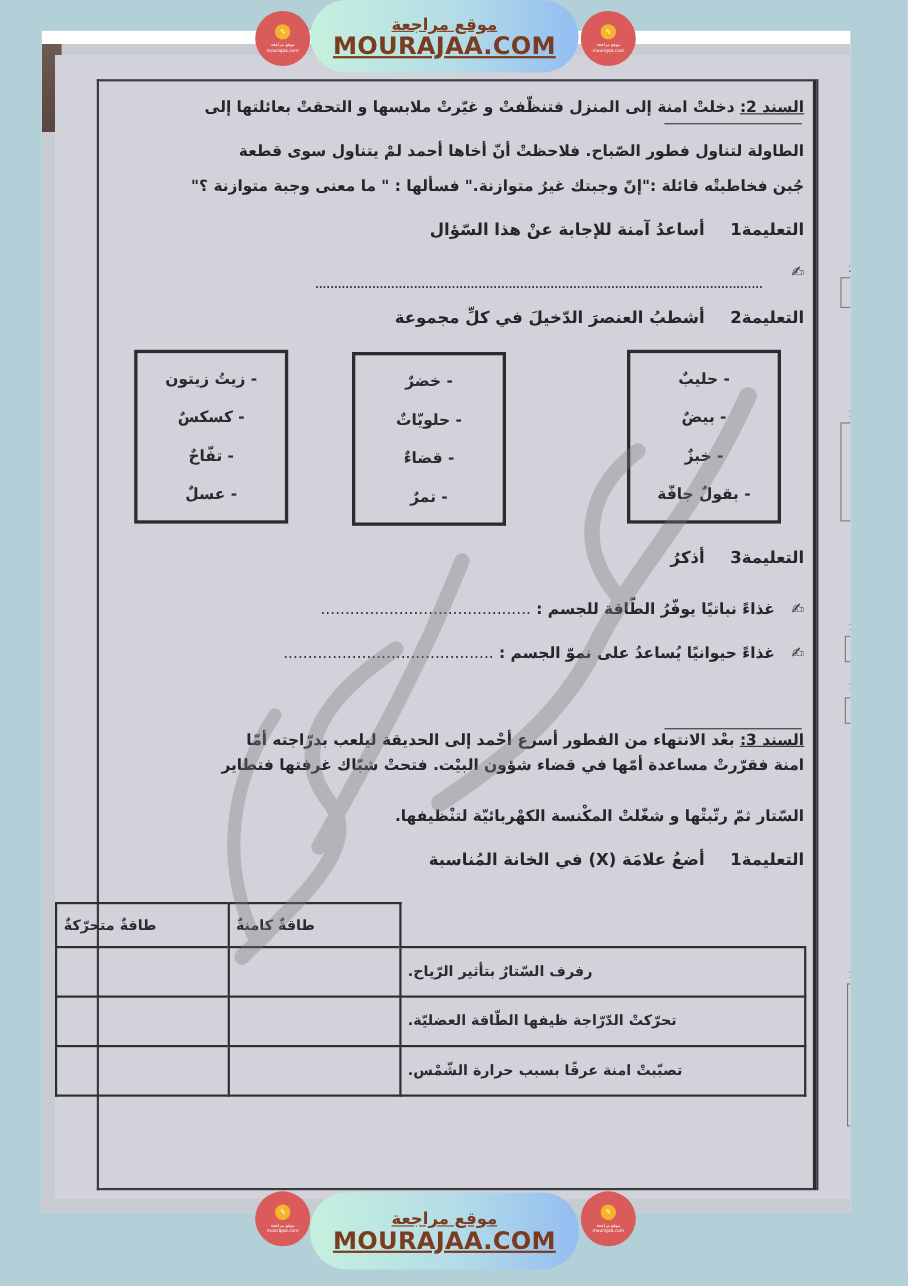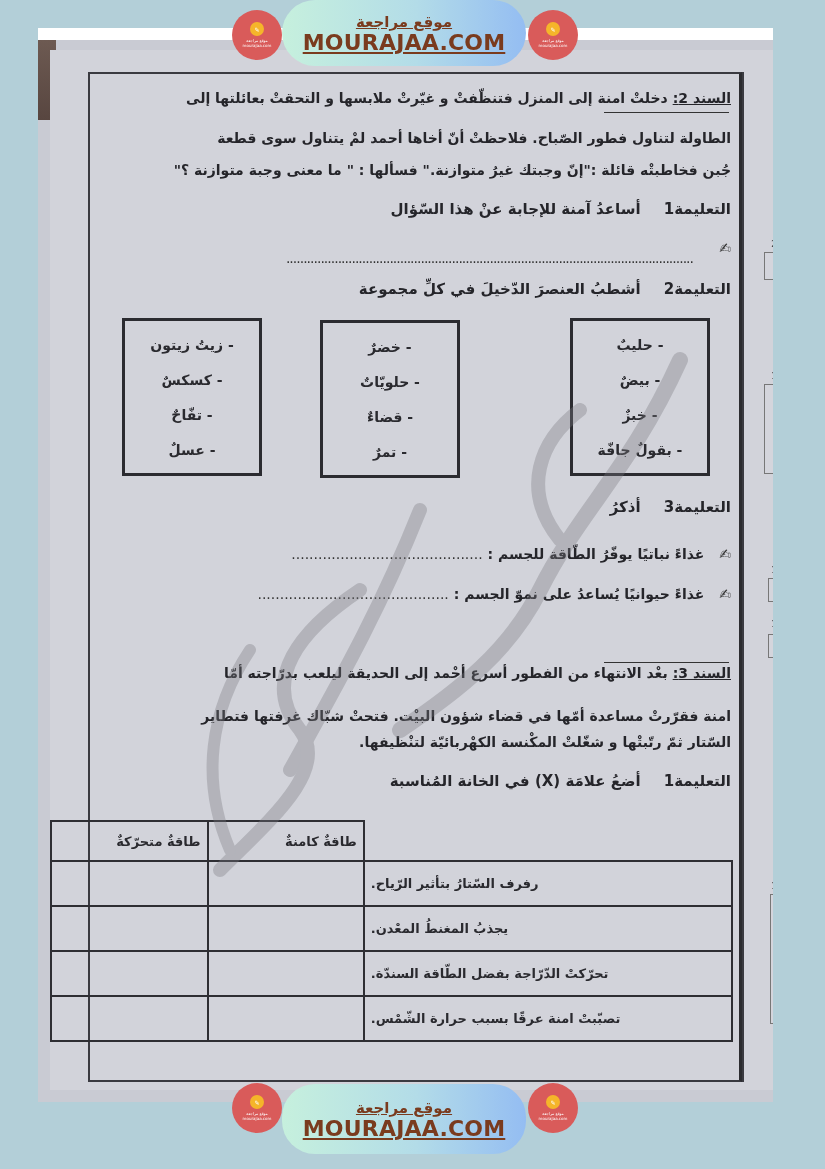--- a/index.html
+++ b/index.html
@@ -88,21 +88,21 @@
     }
     .sep-line { position: absolute; height: 1px; background: #333; }
 
     table.energy {
       position: absolute; border-collapse: collapse; direction: rtl;
       font-family: "DejaVu Sans", sans-serif; font-size: 13px; font-weight: bold; color: #2a2a2f;
     }
     table.energy td, table.energy th {
       border: 2px solid #2e2e33; height: 45px; padding: 0 6px;
     }
-    table.energy th { font-weight: bold; height: 40px; text-align: right; }
+    table.energy th { font-weight: bold; height: 40px; text-align: left; }
     table.energy td.stmt { text-align: left; width: 373px; }
     table.energy td.cell { width: 158px; }
     table.energy th.blank { border: none; border-bottom: 2px solid #2e2e33; }
 
     .watermark {
       position: absolute; left: 110px; top: 300px; width: 560px; height: 560px;
       pointer-events: none; opacity: 0.35;
     }
   </style>
 </head>
@@ -186,47 +186,42 @@
         <span class="pen">✍</span>
         <span>غذاءً حيوانيًا يُساعدُ على نموّ الجسم :</span>
         <span class="dots">...........................................</span>
       </div>
 
       <div class="line" style="top:588px;margin-top:27px;">
         <span class="u">السند 3:</span>
         <span>بعْد الانتهاء من الفطور أسرع أحْمد إلى الحديقة ليلعب بدرّاجته أمّا</span>
       </div>
       <div class="sep-line" style="top:612px; right:46px; width:125px;"></div>
-      <div class="line" style="top:658px;">امنة فقرّرتْ مساعدة أمّها في  قضاء شؤون البيْت. فتحتْ شبّاك غرفتها فتطاير</div>
+      <div class="line" style="top:638px;">امنة فقرّرتْ مساعدة أمّها في  قضاء شؤون البيْت. فتحتْ شبّاك غرفتها فتطاير</div>
       <div class="line" style="top:684px;">السّتار ثمّ رتّبتْها و شغّلتْ المكْنسة الكهْربائيّة لتنْظيفها.</div>
 
       <div class="line instr" style="top:722px;margin-left:48px;">
         <span class="tag">التعليمة1</span>
         <span>أضعُ علامَة (X) في الخانة المُناسبة</span>
       </div>
 
       <table class="energy" style="right:42px; top:770px;">
         <tbody>
             <tr>
           <th class="blank"></th>
           <th>طاقةٌ كامنةٌ</th>
           <th>طاقةٌ متحرّكةٌ</th>
         </tr>
         <tr>
           <td class="stmt">رفرف السّتارُ بتأثير الرّياح.</td>
           <td class="cell"></td>
           <td class="cell"></td>
         </tr>
         <tr>
-          <td class="stmt">يجذبُ المغنطُ المعْدن.</td>
-          <td class="cell"></td>
-          <td class="cell"></td>
-        </tr>
-        <tr>
-          <td class="stmt">تحرّكتْ الدّرّاجة بفضل الطّاقة السندّة.</td>
+          <td class="stmt">تحرّكتْ الدّرّاجة ظيفها الطّاقة العضليّة.</td>
           <td class="cell"></td>
           <td class="cell"></td>
         </tr>
         <tr>
           <td class="stmt">تصبّبتْ امنة عرقًا بسبب حرارة الشّمْس.</td>
           <td class="cell"></td>
           <td class="cell"></td>
         </tr>
       </tbody>
         </table>

